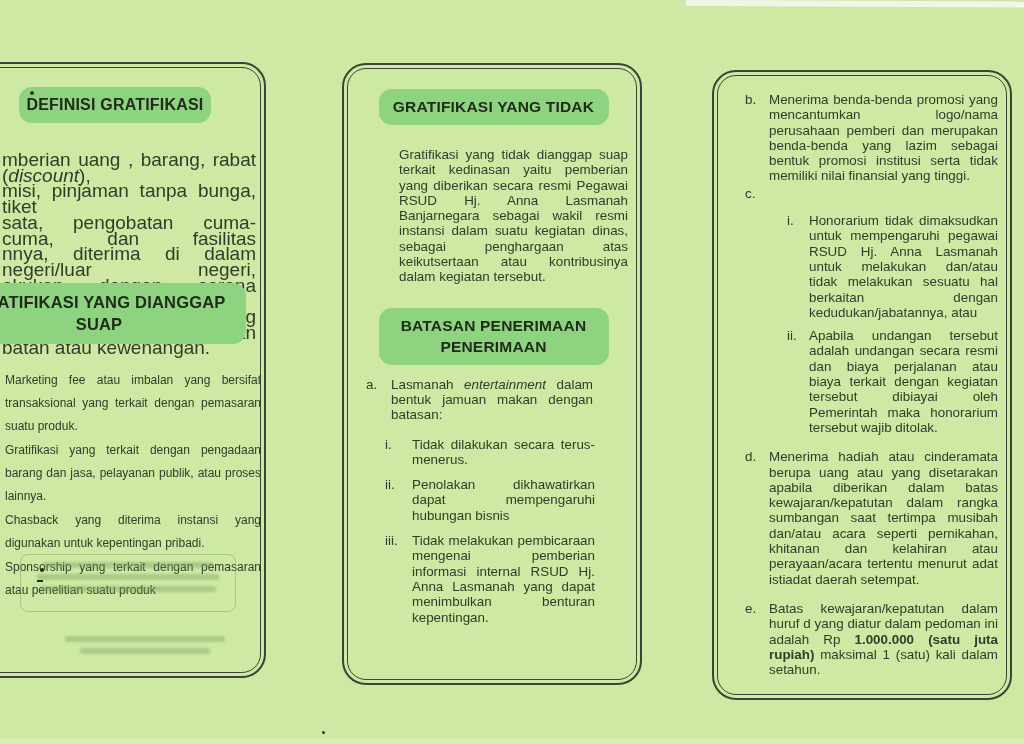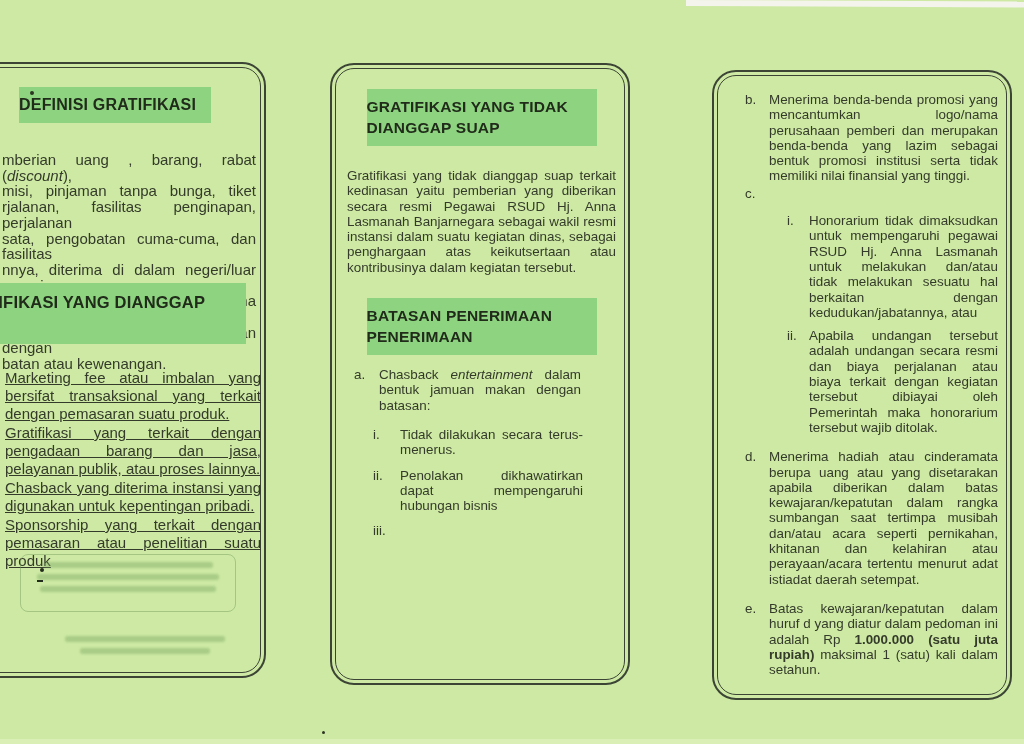--- a/index.html
+++ b/index.html
@@ -16,61 +16,61 @@
   .bottom-light { position:absolute; left:0; top:739px; width:1024px; height:5px;
     background:#d9efb5; }
   .speck { position:absolute; background:#2c3522; border-radius:50%; }
 
   
   .panel { position:absolute; border:2px solid #3b4435; border-radius:24px;
     background:#cde9a3; }
   .panel::before { content:""; position:absolute; inset:3px;
     border:1px solid #3b4435; border-radius:19px; pointer-events:none; }
   .panel-left  { left:-44px; top:62px;  width:310px; height:616px; }
-  .panel-mid   { left:330px; top:63px;  width:300px; height:622px; }
+  .panel-mid   { left:342px; top:63px;  width:300px; height:622px; }
   .panel-right { left:712px; top:70px;  width:300px; height:630px; }
 
   
-  .phead { background:#8ed480; color:#202b1a; font-weight:bold; text-align:left;
-    letter-spacing:.2px; }
+  .phead { background:#8ed480; color:#202b1a; font-weight:bold; text-align:center;
+    letter-spacing:.2px;border-radius:13px; }
   .h1l { position:absolute; left:61px; top:23px; width:192px; padding:9px 0 9px;
     font-size:16px; }
   .h2l { position:absolute; left:-6px; top:219px; width:294px; padding:8px 0 9px;
     font-size:16.5px; line-height:22px; }
   .hm  { margin:0 auto; width:230px; padding:7px 0 8px; font-size:15.5px;
     line-height:21px; }
   .hm2 { margin-top:23px; }
 
   
   .defpara { position:absolute; left:44px; top:88px; width:254px;
-    font-size:15px; line-height:15.7px; }
+    font-size:19px; line-height:15.7px; }
   .cutline { text-align:justify; text-align-last:justify; }
   .cutline.lastline { text-align-last:left; }
   .suaplist { position:absolute; left:47px; top:305px; width:256px;
-    font-size:15px; line-height:18px;text-decoration:underline; }
+    font-size:12px; line-height:23px; }
   .suaplist p { margin:0 0 1px 0; text-align:justify; }
 
   
   .ghostbox { position:absolute; left:62px; top:490px; width:216px; height:58px;
     border:1px solid rgba(115,155,90,.45); border-radius:8px; padding:7px 12px 0; }
   .gline { height:6px; margin:0 auto 6px; background:rgba(120,165,95,.42);
     border-radius:3px; filter:blur(1px); }
   .ghost2 { position:absolute; left:100px; top:572px; width:174px; height:26px; }
   .ink-dot  { position:absolute; left:82px; top:504px; width:4px; height:4px;
     background:#222c1c; border-radius:50%; }
   .ink-dash { position:absolute; left:79px; top:516px; width:6px; height:2px;
     background:#222c1c; }
 
   
   .mcontent { position:absolute; inset:0; padding:24px 12px 0 15px;
     font-size:13.4px; line-height:15.3px; }
   .rcontent { position:absolute; inset:0; padding:18px 12px 0 0;
     font-size:13.4px; line-height:15.3px; }
   .jtext { text-align:justify; margin:0; }
-  .mp1 { margin-top:22px; }
+  .mp1 { margin-top:22px;margin-left:40px; }
   .mp2 { margin-top:22px; }
 
   .row { display:flex; align-items:flex-start; }
   .row .m { flex:0 0 auto; }
   .row .t { flex:1 1 auto; text-align:justify; }
   
   .lvl0m { margin-top:12px; }
   .lvl0m .m { margin-left:7px;  width:25px; }
   .lvl0m .t { margin-right:35px; }
   .lvl1m { margin-top:10px; }
@@ -96,21 +96,20 @@
 
 <section class="panel panel-left">
   <div class="phead h1l">
     <span>DEFINISI GRATIFIKASI</span>
   </div>
   <span class="speck" style="left:72px; top:27px; width:4px; height:4px;"></span>
 
   <div class="defpara">
     <div class="cutline"><span>mberian uang , barang, rabat (</span><i>discount</i><span>),</span></div>
     <div class="cutline">misi, pinjaman tanpa bunga, tiket</div>
-    <div class="cutline">rjalanan, fasilitas penginapan, perjalanan</div>
     <div class="cutline">sata, pengobatan cuma-cuma, dan fasilitas</div>
     <div class="cutline">nnya, diterima di dalam negeri/luar negeri,</div>
     <div class="cutline">akukan dengan sarana elektronik/tanpa</div>
     <div class="cutline">rana elektronik yang berhubungan dengan</div>
     <div class="cutline lastline">batan atau kewenangan.</div>
   </div>
 
   <div class="phead h2l">
     <div>GRATIFIKASI YANG DIANGGAP</div>
     <div>SUAP</div>
@@ -133,46 +132,46 @@
   <div class="ghost2">
     <div class="gline" style="width:160px;"></div>
     <div class="gline" style="width:130px;"></div>
   </div>
 </section>
 
 <section class="panel panel-mid">
   <div class="mcontent">
     <div class="phead hm">
       <div>GRATIFIKASI YANG TIDAK</div>
-      <div>DIANGGAP  SUAP</div>
     </div>
 
     <p class="jtext mp1">Gratifikasi yang tidak dianggap suap terkait kedinasan yaitu pemberian yang diberikan secara resmi Pegawai RSUD Hj. Anna Lasmanah Banjarnegara sebagai wakil resmi instansi dalam suatu kegiatan dinas, sebagai penghargaan atas keikutsertaan atau kontribusinya dalam kegiatan tersebut.</p>
 
     <div class="phead hm hm2">
       <div>BATASAN PENERIMAAN</div>
       <div>PENERIMAAN</div>
     </div>
 
 
     <div class="row lvl0m">
       <span class="m">a.</span>
-      <span class="t"><span>Chasback </span><i>entertainment</i><span> dalam bentuk jamuan makan dengan batasan:</span></span>
+      <span class="t"><span>Lasmanah </span><i>entertainment</i><span> dalam bentuk jamuan makan dengan batasan:</span></span>
     </div>
 
     <div class="row lvl1m first">
       <span class="m">i.</span>
       <span class="t">Tidak dilakukan secara terus-menerus.</span>
     </div>
     <div class="row lvl1m">
       <span class="m">ii.</span>
       <span class="t">Penolakan dikhawatirkan dapat mempengaruhi hubungan bisnis</span>
     </div>
     <div class="row lvl1m">
       <span class="m">iii.</span>
+      <span class="t">Tidak melakukan pembicaraan mengenai pemberian informasi internal RSUD Hj. Anna Lasmanah yang dapat menimbulkan benturan kepentingan.</span>
     </div>
   </div>
 </section>
 
 <section class="panel panel-right">
   <div class="rcontent">
     <div class="row lvl0r">
       <span class="m">b.</span>
       <span class="t">Menerima benda-benda promosi yang mencantumkan logo/nama perusahaan pemberi dan merupakan benda-benda yang lazim sebagai bentuk promosi institusi serta tidak memiliki nilai finansial yang tinggi.</span>
     </div>

